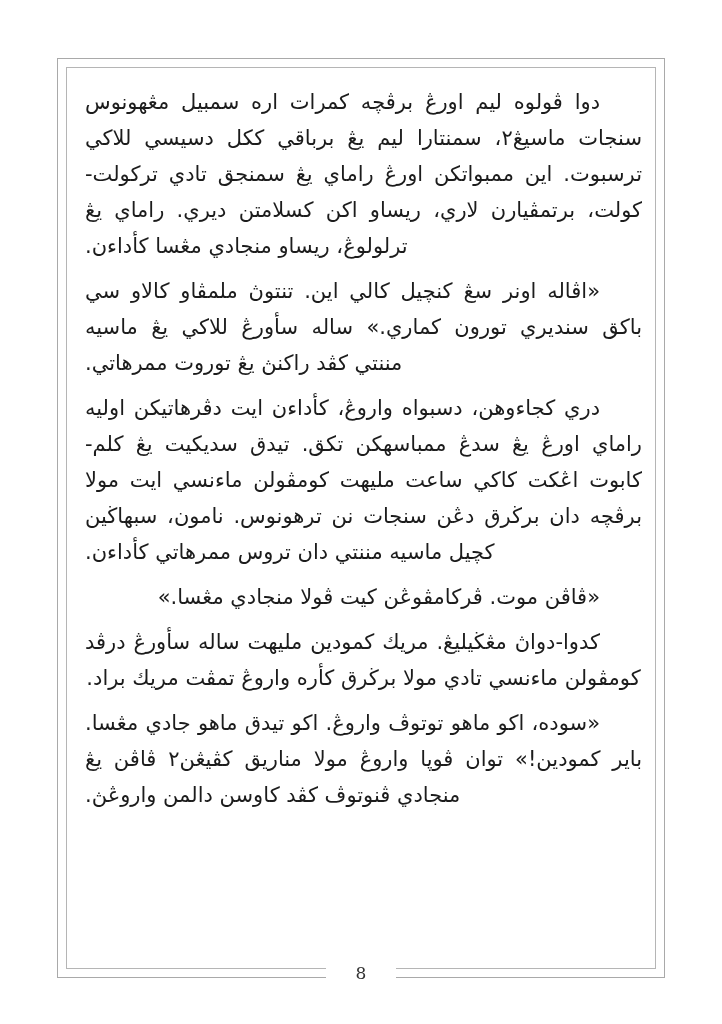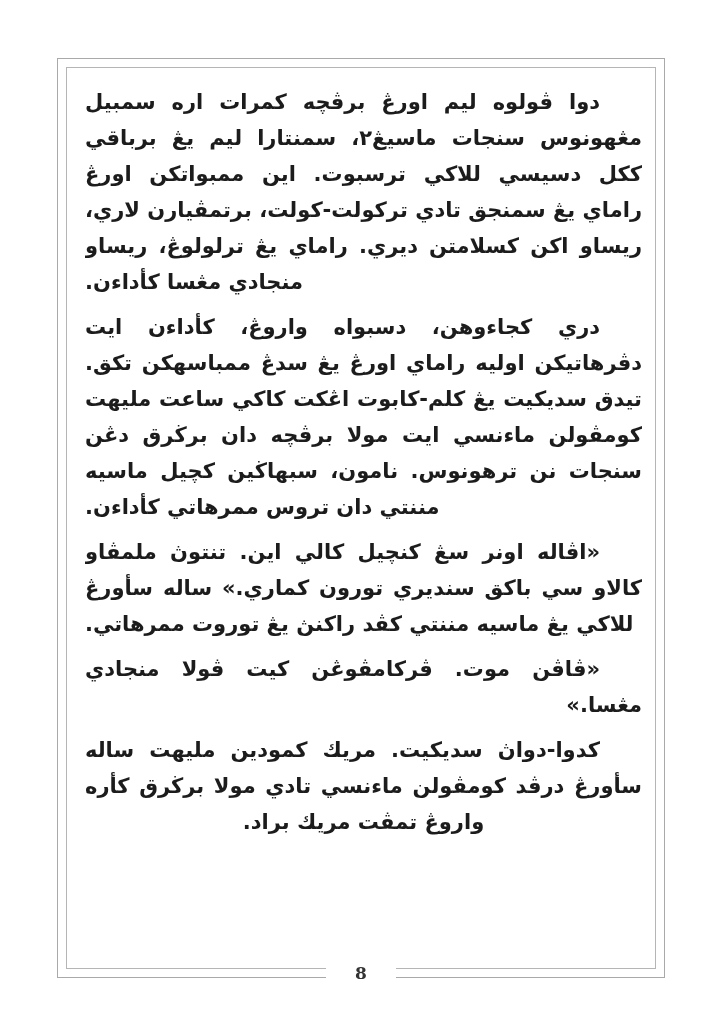--- a/index.html
+++ b/index.html
@@ -2,21 +2,20 @@
 <html><head>
 <meta charset="utf-8">
 <style>
   html,body{margin:0;padding:0;background:#ffffff;}
   .page{
     position:relative;
     width:722px;height:1024px;
     background:#ffffff;
     overflow:hidden;
     font-family:"DejaVu Sans",sans-serif;
-    font-weight:bold;
   }
   .frame-outer{
     position:absolute;left:57px;top:58px;width:608px;height:920px;
     border:1px solid #a9a9a9;box-sizing:border-box;
   }
   .frame-inner{
     position:absolute;left:66px;top:67px;width:590px;height:902px;
     border:1px solid #b5b5b5;box-sizing:border-box;
   }
   .text-area{
@@ -41,21 +40,22 @@
 </style>
 </head>
 <body>
 
 <div class="page">
   <div class="frame-outer"></div>
   <div class="frame-inner"></div>
 
   <div class="text-area">
     <p class="para last-left">دوا ڤولوه ليم اورڠ برڤچه كمرات اره سمبيل مڠهونوس سنجات ماسيڠ٢، سمنتارا ليم يڠ برباقي ككل دسيسي للاكي ترسبوت. اين ممبواتكن اورڠ راماي يڠ سمنجق تادي تركولت-كولت، برتمڤيارن لاري، ريساو اكن كسلامتن ديري. راماي يڠ ترلولوڠ، ريساو منجادي مڠسا كأداءن.</p>
+    <p class="para last-left">«اڤاله اونر سڠ كنچيل كالي اين. تنتوڽ ملمڤاو كالاو سي باكق سنديري تورون كماري.» ساله سأورڠ للاكي يڠ ماسيه مننتي كڤد راكنڽ يڠ توروت ممرهاتي.</p>
     <p class="para last-left">دري كجاءوهن، دسبواه واروڠ، كأداءن ايت دڤرهاتيكن اوليه راماي اورڠ يڠ سدڠ ممباسهكن تكق. تيدق سديكيت يڠ كلم-كابوت اڠكت كاكي ساعت مليهت كومڤولن ماءنسي ايت مولا برڤچه دان برڬرق دڠن سنجات نن ترهونوس. نامون، سبهاڬين كچيل ماسيه مننتي دان تروس ممرهاتي كأداءن.</p>
-    <p class="para last-left">«اڤاله اونر سڠ كنچيل كالي اين. تنتوڽ ملمڤاو كالاو سي باكق سنديري تورون كماري.» ساله سأورڠ للاكي يڠ ماسيه مننتي كڤد راكنڽ يڠ توروت ممرهاتي.</p>
     <p class="para last-right">«ڤاڤن موت. ڤركامڤوڠن كيت ڤولا منجادي مڠسا.»</p>
-    <p class="para last-center">كدوا-دواڽ سديكيت. مريك كمودين مليهت ساله سأورڠ درڤد كومڤولن ماءنسي تادي مولا برڬرق كأره واروڠ تمڤت مريك براد.</p>
+    <p class="para last-center">كدوا-دواڽ مڠڬيليڠ. مريك كمودين مليهت ساله سأورڠ درڤد كومڤولن ماءنسي تادي مولا برڬرق كأره واروڠ تمڤت مريك براد.</p>
+    <p class="para last-left">«سوده، اكو ماهو توتوڤ واروڠ. اكو تيدق ماهو جادي مڠسا. باير كمودين!» توان ڤوڽا واروڠ مولا مناريق كڤيڠن٢ ڤاڤن يڠ منجادي ڤنوتوڤ كڤد كاوسن دالمن واروڠڽ.</p>
 
   </div>
 
   <div class="page-number">8</div>
 </div>
 
 </body></html>

